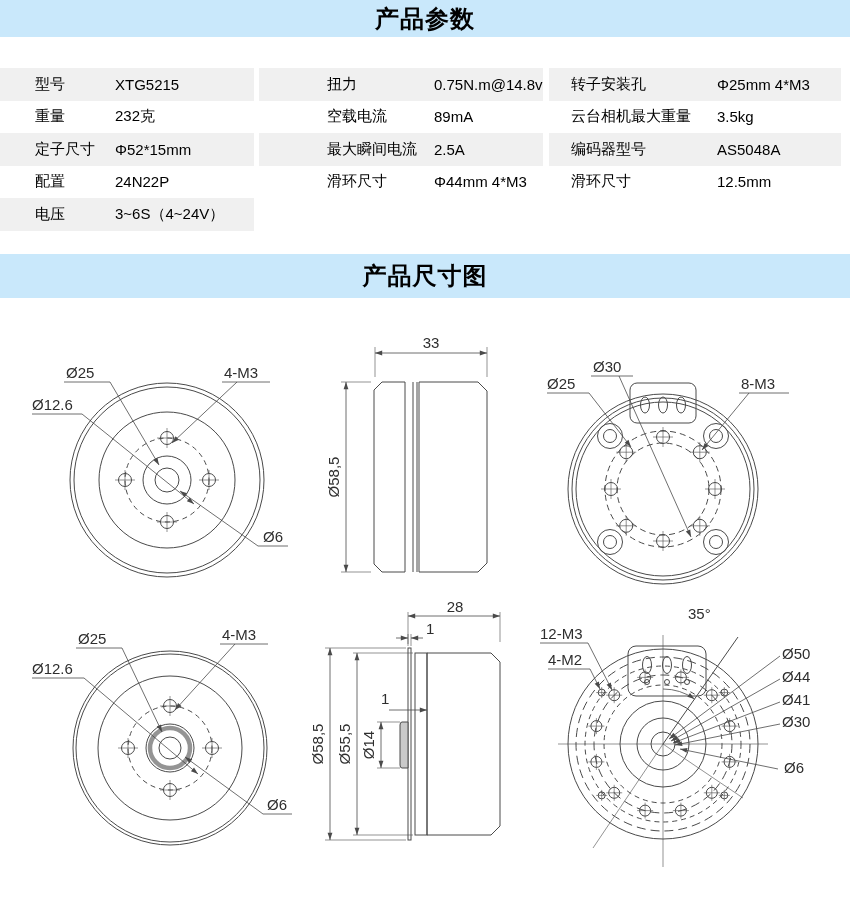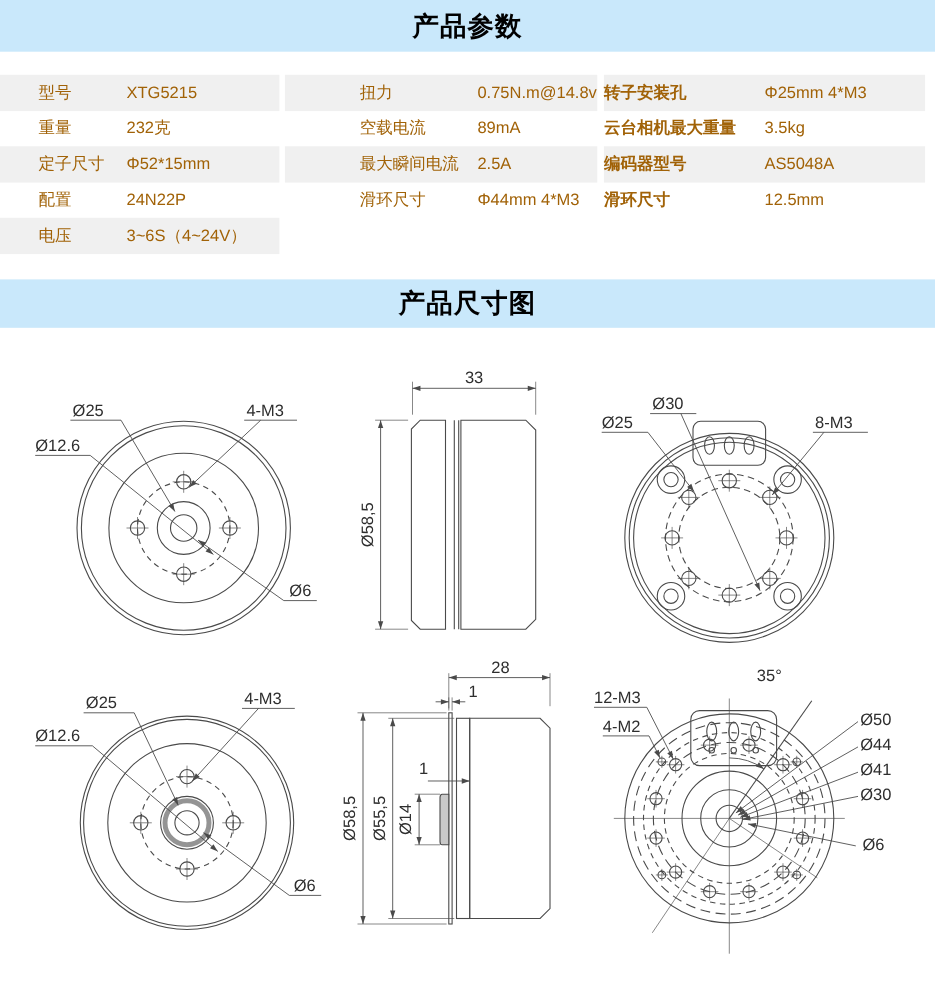--- a/index.html
+++ b/index.html
@@ -1,32 +1,32 @@
 <!DOCTYPE html>
 <html><head>
 <meta charset="utf-8">
 <style>
   html,body{margin:0;padding:0;background:#ffffff;}
   .page{position:relative;width:850px;height:912px;background:#ffffff;overflow:hidden;
         font-family:"Liberation Sans","DejaVu Sans",sans-serif;}
   .band{position:absolute;left:0;right:0;background:#c9e8fb;display:flex;align-items:center;justify-content:center;}
-  .band1{top:0;height:47px;}
+  .band1{top:0;height:37px;}
   .band2{top:254px;height:44px;}
   .band .btitle{font-size:24px;font-weight:700;color:#000;letter-spacing:1px;}
   
   .params-table{position:absolute;top:68px;left:0;display:flex;}
   .pcol{display:flex;flex-direction:column;}
   .pcol1{width:254px;}
   .pcol2{width:284px;margin-left:5px;}
   .pcol3{width:292px;margin-left:6px;}
-  .prow{height:32.5px;display:flex;align-items:center;font-size:15px;color:#a16207;}
+  .prow{height:32.5px;display:flex;align-items:center;font-size:15px;color:#000000;}
   .prow:nth-child(odd){background:#f0f0f0;}
   .pcol1 .plabel{padding-left:35px;width:80px;}
   .pcol2 .plabel{padding-left:68px;width:107px;}
-  .pcol3 .plabel{width:146px;font-weight:bold;}
+  .pcol3 .plabel{padding-left:22px;width:146px;}
   .plabel{flex:none;}
   .pvalue{flex:1;}
   
   .dwg{position:absolute;}
   svg circle, svg line, svg path, svg rect, svg ellipse{fill:none;stroke:#4a4a4a;stroke-width:1;}
   svg .arr{fill:#4a4a4a;stroke:none;}
   svg text{fill:#2e2e2e;stroke:none;font-size:15px;font-family:"Liberation Sans","DejaVu Sans",sans-serif;}
   svg .thin{stroke-width:0.6;}
   svg .dim{stroke-width:0.8;}
   svg .fillgrey{fill:#c9c9c9;}

